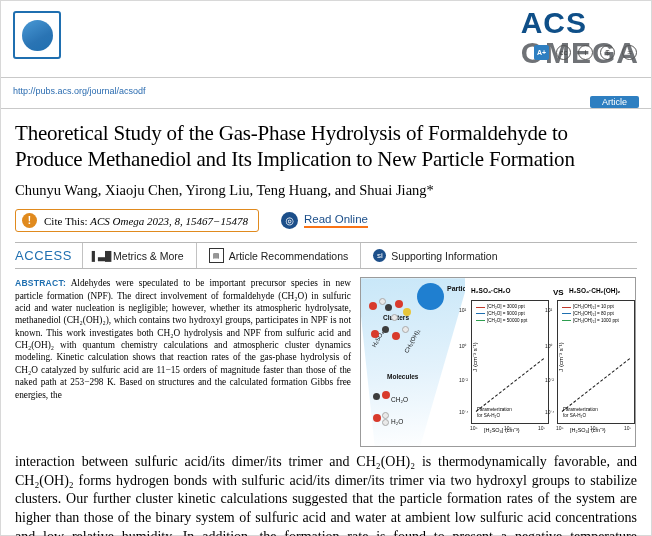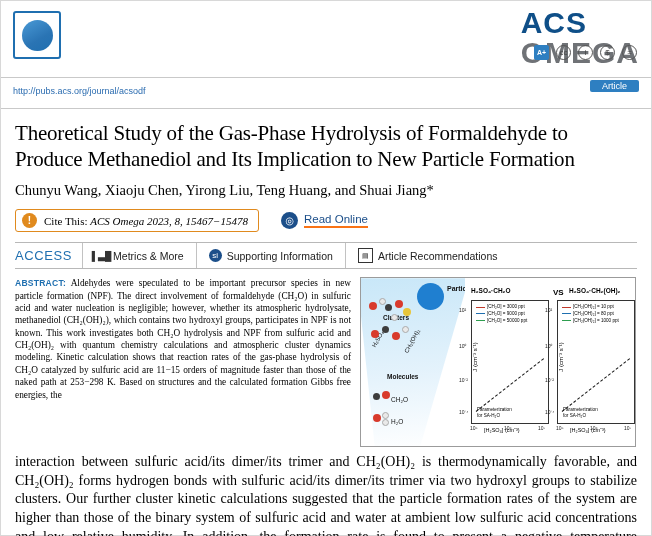--- a/index.html
+++ b/index.html
@@ -119,21 +119,21 @@
   }
   .urlbar a {
     font-family: "Liberation Sans", sans-serif;
     font-size: 9px;
     color: #2b6cb0;
     text-decoration: none;
   }
   .article-tag {
     position: absolute;
     right: 12px;
-    top: 2px;
+    top: 18px;
     background: #2e7fc1;
     color: #fff;
     font-family: "Liberation Sans", sans-serif;
     font-size: 9px;
     padding: 1px 12px;
     border-radius: 2px;
   }
 
   
   .title {
@@ -454,26 +454,26 @@
     </div>
   </div>
 
   <div class="accessbar">
     <div class="access-label">ACCESS</div>
     <div class="acc-item">
       <span class="acc-ic bars">▌▃█</span>
       <span>Metrics &amp; More</span>
     </div>
     <div class="acc-item">
+      <span class="acc-ic doc">▤</span>
+      <span>Article Recommendations</span>
+    </div>
+    <div class="acc-item">
       <span class="acc-ic circle">si</span>
       <span>Supporting Information</span>
-    </div>
-    <div class="acc-item">
-      <span class="acc-ic doc">▤</span>
-      <span>Article Recommendations</span>
     </div>
   </div>
 
   <div class="abstract-wrap">
     <div class="abstract-left">
       <span class="abs-label">ABSTRACT:</span>
       <span>Aldehydes were speculated to be important precursor species in new particle formation (NPF). The direct involvement of formaldehyde (CH₂O) in sulfuric acid and water nucleation is negligible; however, whether its atmospheric hydrolysate, methanediol (CH₂(OH)₂), which contains two hydroxyl groups, participates in NPF is not known. This work investigates both CH₂O hydrolysis and NPF from sulfuric acid and CH₂(OH)₂ with quantum chemistry calculations and atmospheric cluster dynamics modeling. Kinetic calculation shows that reaction rates of the gas-phase hydrolysis of CH₂O catalyzed by sulfuric acid are 11−15 orders of magnitude faster than those of the naked path at 253−298 K. Based on structures and the calculated formation Gibbs free energies, the</span>
     </div>
 
     <div class="toc">

